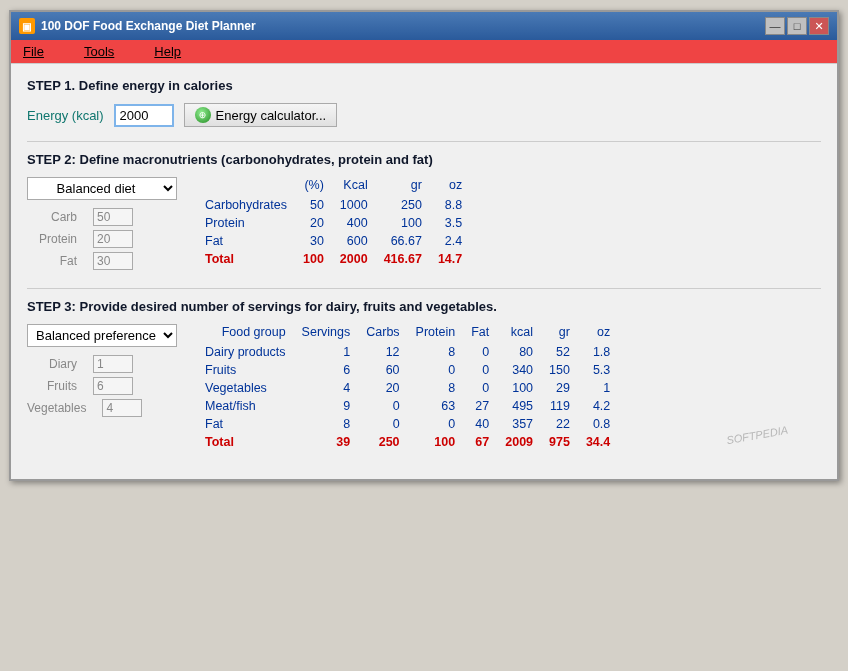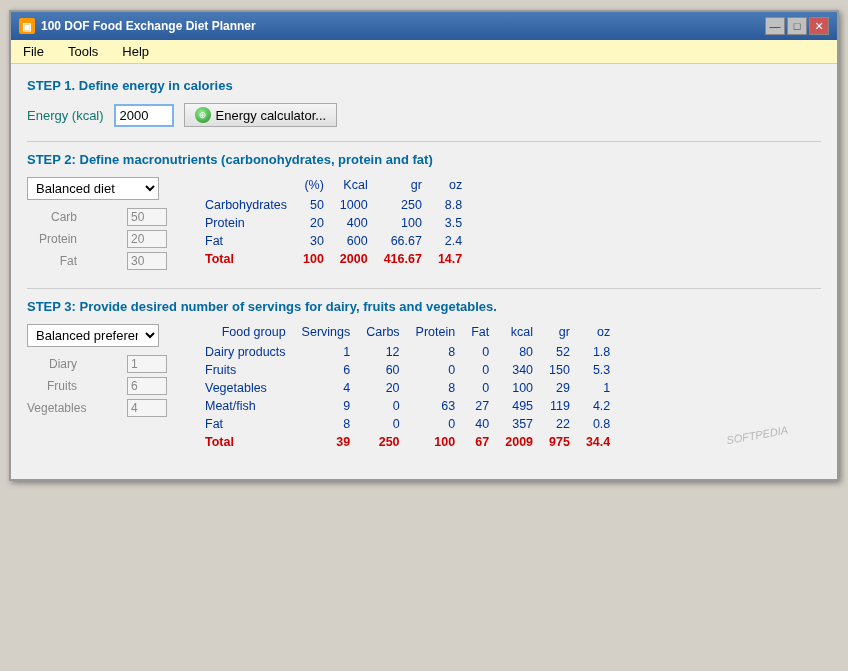--- a/index.html
+++ b/index.html
@@ -57,38 +57,39 @@
       border: 1px solid #888;
       font-size: 11px;
       cursor: pointer;
       display: flex;
       align-items: center;
       justify-content: center;
       color: #333;
     }
     .title-btn.close { background: #c55; color: white; }
     .menubar {
-      background: #fef9c3;
+      background: #ef4444;
       border-bottom: 1px solid #ccc;
       padding: 2px 6px;
       display: flex;
-      gap: 12px;
+      gap: 28px;
+      text-decoration: underline;
     }
     .menu-item {
       padding: 2px 6px;
       cursor: pointer;
       font-size: 13px;
       color: #000;
     }
     .content {
       padding: 14px 16px;
       background: #f0f0f0;
     }
     .step-header {
-      color: #0369a1;
+      color: #0f172a;
       font-weight: bold;
       font-size: 13px;
       margin-bottom: 10px;
     }
     .row-inline {
       display: flex;
       align-items: center;
       gap: 10px;
       margin-bottom: 14px;
     }
@@ -140,33 +141,34 @@
     }
     .two-col {
       display: flex;
       gap: 20px;
       align-items: flex-start;
     }
     .left-panel {
       min-width: 150px;
     }
     select.dropdown {
-      width: 132px;
+      width: 150px;
       border: 1px solid #aaa;
       background: white;
       padding: 2px 4px;
       font-size: 13px;
       margin-bottom: 8px;
       cursor: pointer;
+      text-align: center;
     }
     .input-row {
       display: flex;
       align-items: center;
-      justify-content: space-between;
-      gap: 4px;
+      justify-content: flex-start;
+      gap: 16px;
       margin-bottom: 4px;
       padding-right: 10px;
     }
     .input-label {
       color: #888;
       font-size: 12px;
       min-width: 50px;
       text-align: right;
     }
     table.data-table {

